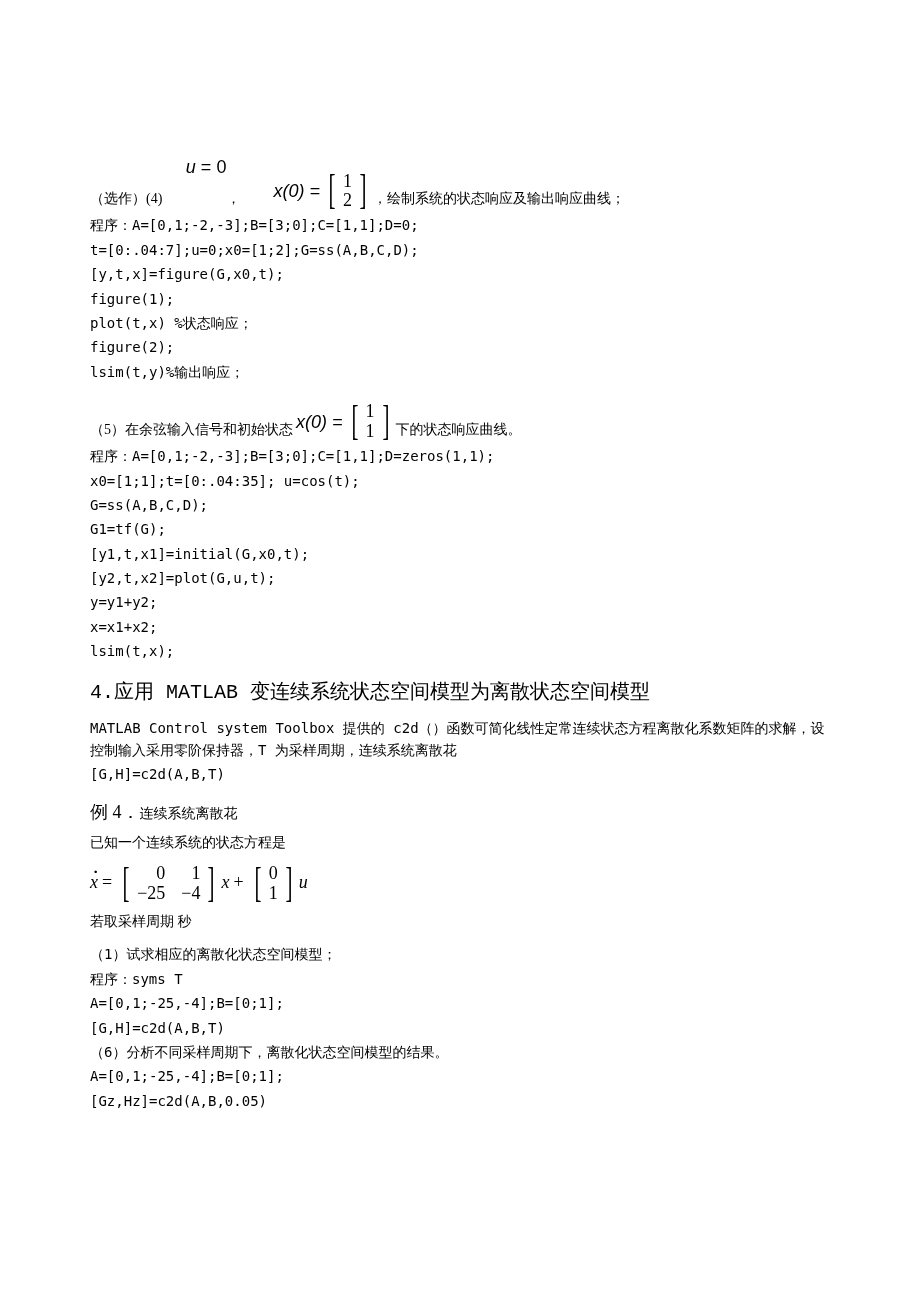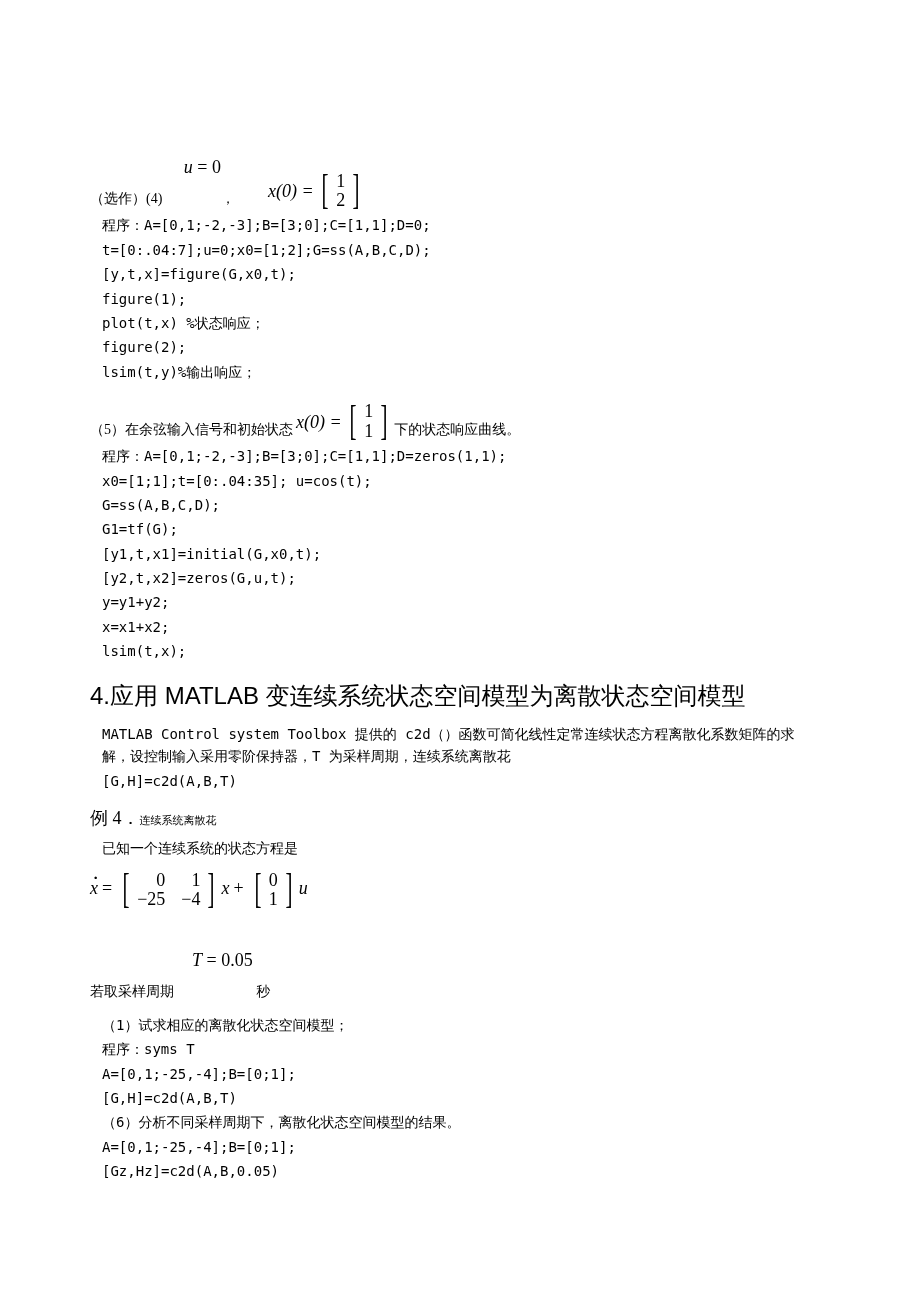--- a/index.html
+++ b/index.html
@@ -17,21 +17,21 @@
     margin: 4px 0;
     display: flex;
     flex-wrap: wrap;
     align-items: flex-end;
   }
   .para span {
     white-space: pre-wrap;
   }
   .code-line {
     font-family: "SimSun", "宋体", monospace;
-    margin: 2px 12px;
+    margin: 2px 0;
   }
   .math-frac {
     display: inline-flex;
     align-items: center;
     font-family: "Times New Roman", serif;
     font-style: italic;
     font-size: 18px;
     margin: 0 3px;
     position: relative;
     top: 2px;
@@ -50,39 +50,39 @@
     display: inline-flex;
     flex-direction: column;
     align-items: center;
     line-height: 1.1;
     margin: 0 4px;
   }
   .math-frac .col.numcol {
     font-style: normal;
   }
   .eq-inline {
-    font-family: Liberation Serif, serif;
+    font-family: Liberation Sans, sans-serif;
     font-style: italic;
     font-size: 18px;
   }
   .eq-inline .rm {
     font-style: normal;
   }
   .section-title {
-    font-size: 24px;
-    font-family: Liberation Sans, sans-serif;
+    font-size: 20px;
+    font-family: Liberation Mono, monospace;
     margin: 14px 0 8px 0;
     font-weight: normal;
   }
   .example-title {
     font-size: 18px;
     margin: 12px 0 4px 0;
   }
   .example-title .rest {
-    font-size: 11px;
+    font-size: 14px;
     margin-top: 12px;
   }
   .matrix-eq {
     display: flex;
     align-items: center;
     font-family: "Times New Roman", serif;
     font-style: italic;
     font-size: 18px;
     margin: 8px 0;
   }
@@ -117,20 +117,21 @@
   <span style="width:30px;display:inline-block"></span>
   <span class="math-frac">
     <span class="eq-inline">x</span><span class="eq-inline rm">(0) = </span>
     <span class="lbr">[</span>
     <span class="col numcol">
       <span>1</span>
       <span>2</span>
     </span>
     <span class="rbr">]</span>
   </span>
+  <span>，绘制系统的状态响应及输出响应曲线；</span>
 </div>
 
 <div class="code-line">程序：A=[0,1;-2,-3];B=[3;0];C=[1,1];D=0;</div>
 <div class="code-line">t=[0:.04:7];u=0;x0=[1;2];G=ss(A,B,C,D);</div>
 <div class="code-line">[y,t,x]=figure(G,x0,t);</div>
 <div class="code-line">figure(1);</div>
 <div class="code-line">plot(t,x)  %状态响应；</div>
 <div class="code-line">figure(2);</div>
 <div class="code-line">lsim(t,y)%输出响应；</div>
 
@@ -148,21 +149,21 @@
     <span class="rbr">]</span>
   </span>
   <span>下的状态响应曲线。</span>
 </div>
 
 <div class="code-line">程序：A=[0,1;-2,-3];B=[3;0];C=[1,1];D=zeros(1,1);</div>
 <div class="code-line">x0=[1;1];t=[0:.04:35]; u=cos(t);</div>
 <div class="code-line">G=ss(A,B,C,D);</div>
 <div class="code-line">G1=tf(G);</div>
 <div class="code-line">[y1,t,x1]=initial(G,x0,t);</div>
-<div class="code-line">[y2,t,x2]=zeros(G,u,t);</div>
+<div class="code-line">[y2,t,x2]=plot(G,u,t);</div>
 <div class="code-line">y=y1+y2;</div>
 <div class="code-line">x=x1+x2;</div>
 <div class="code-line">lsim(t,x);</div>
 
 <div class="section-title">4.应用 MATLAB 变连续系统状态空间模型为离散状态空间模型</div>
 <div class="code-line">MATLAB Control system Toolbox 提供的 c2d（）函数可简化线性定常连续状态方程离散化系数矩阵的求解，设控制输入采用零阶保持器，T 为采样周期，连续系统离散花</div>
 <div class="code-line">[G,H]=c2d(A,B,T)</div>
 
 <div class="example-title">
   <span>例 4．</span><span class="rest">连续系统离散花</span>
@@ -193,23 +194,20 @@
       <span>0</span>
       <span>1</span>
     </span>
     <span class="rbr">]</span>
   </span>
   <span>u</span>
 </div>
 
 <div class="para">
   <span>若取采样周期</span>
-  <span class="eq-inline">
-    <span>T</span><span class="rm"> = </span><span class="rm">0.05</span>
-  </span>
   <span> 秒</span>
 </div>
 
 <div class="spacer-small"></div>
 
 <div class="code-line">（1）试求相应的离散化状态空间模型；</div>
 <div class="code-line">程序：syms T</div>
 <div class="code-line">A=[0,1;-25,-4];B=[0;1];</div>
 <div class="code-line"> [G,H]=c2d(A,B,T)</div>
 <div class="code-line">（6）分析不同采样周期下，离散化状态空间模型的结果。</div>

